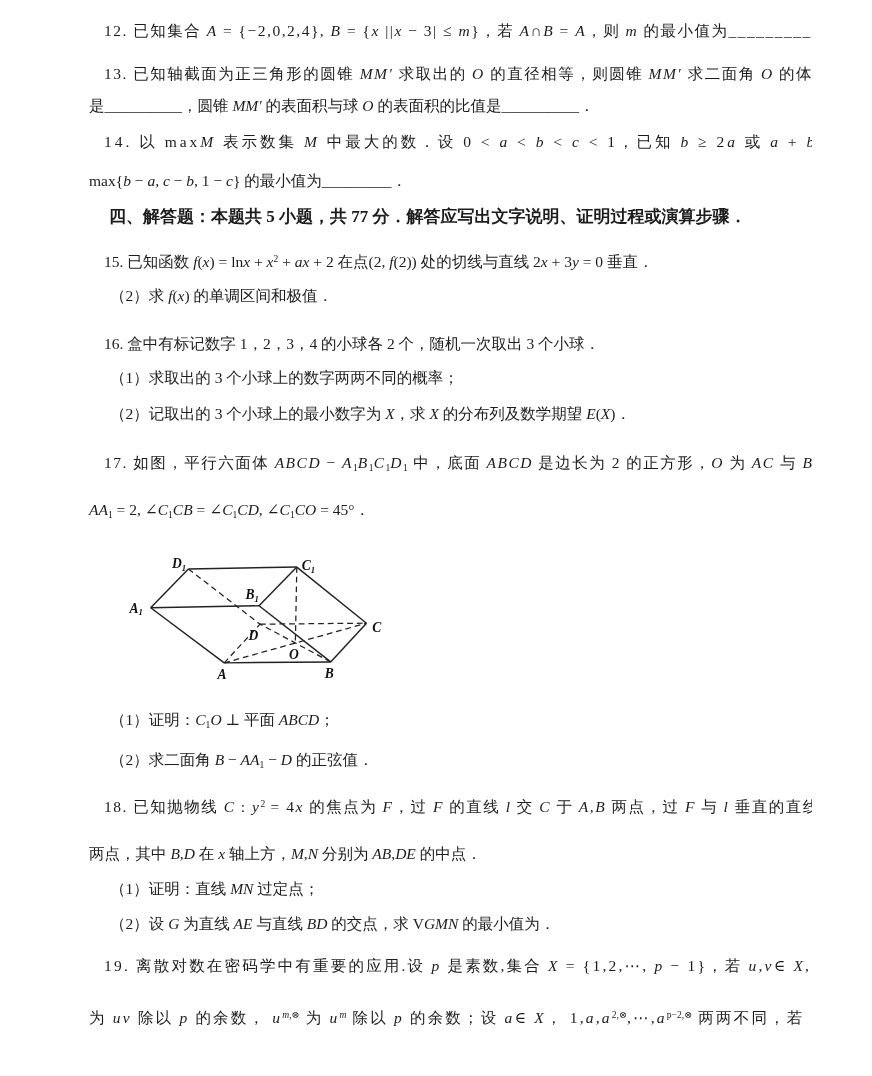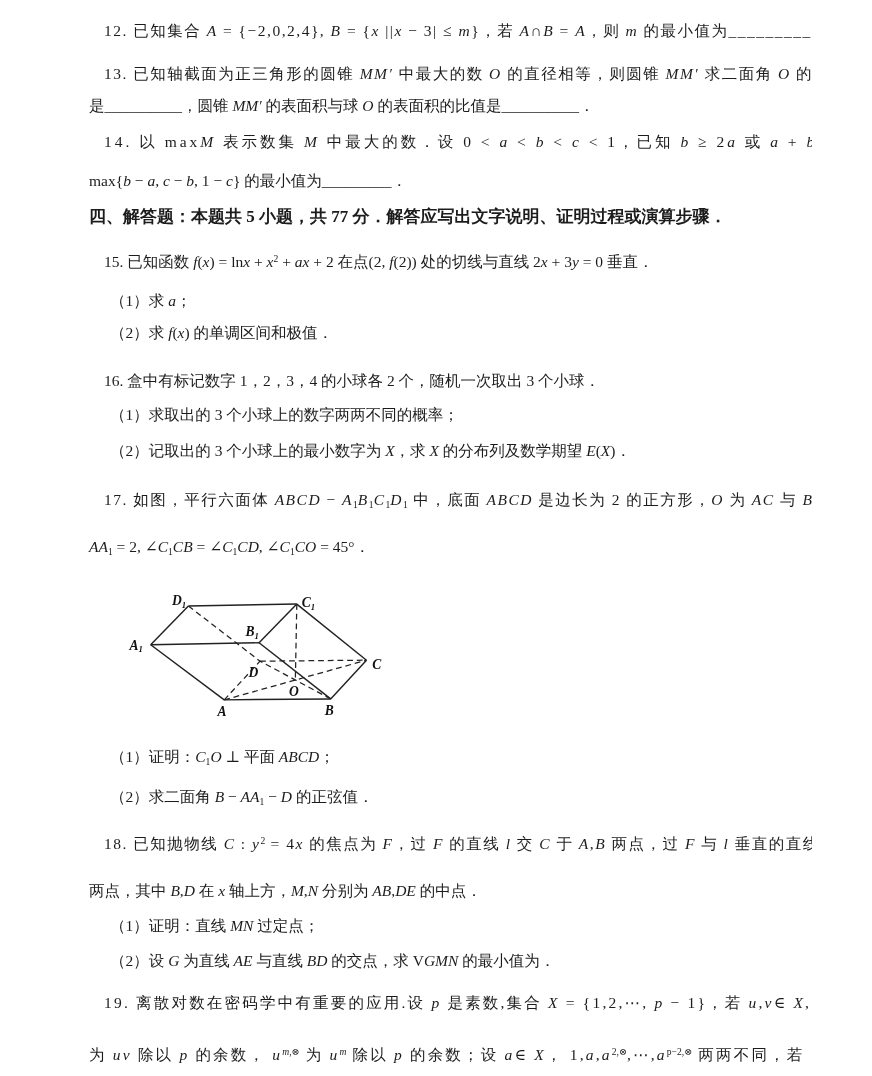--- a/index.html
+++ b/index.html
@@ -7,51 +7,50 @@
     width:872px;height:1076px;background:#ffffff;color:#1c1c1c;
     font-family:"Liberation Serif","DejaVu Serif",serif;font-size:15.5px;
   }
   .page{position:relative;width:812px;height:1076px;overflow:hidden;
         padding:20px 58px 0 89px;box-sizing:border-box;background:#ffffff;}
   .ln{line-height:22px;min-height:22px;white-space:nowrap;}
   .numln{padding-left:15px;}
   .qln{padding-left:21px;}
   .hdr{font-weight:bold;font-size:17px;line-height:23px;}
   .v{font-style:italic;}
-  .bd{font-weight:bold;}
+  .bd{font-weight:bold;margin-left:20px;}
   .su{font-size:62%;position:relative;top:-0.48em;letter-spacing:0;}
   .sb{font-size:62%;position:relative;top:0.28em;letter-spacing:0;}
   .js1{letter-spacing:1.5px;}
   .js2{letter-spacing:3px;}
   .js3{letter-spacing:2.2px;}
   .fig{margin:16px 0 0 22px;width:300px;height:150px;}
   .fig svg{display:block;}
   .fig text{font-size:14px;font-style:italic;font-weight:bold;
             font-family:"Liberation Serif","DejaVu Serif",serif;fill:#111111;}
   .fig .fs{font-size:9px;}
   .fig line{stroke:#222222;stroke-width:1.5;}
   .fig line.dash{stroke-dasharray:6 4;stroke-width:1.3;}
 </style>
 </head>
 <body>
 
 <div class="page">
 
   <div class="ln numln js1"><span>12. 已知集合 </span><span class="v">A</span><span> = {−2,0,2,4}, </span><span class="v">B</span><span> = {</span><span class="v">x</span><span> ||</span><span class="v">x</span><span> − 3| ≤ </span><span class="v">m</span><span>}，若 </span><span class="v">A</span><span>∩</span><span class="v">B</span><span> = </span><span class="v">A</span><span>，则 </span><span class="v">m</span><span> 的最小值为</span><span>_________</span><span>．</span></div>
 
-  <div class="ln numln js1" style="margin-top:21px"><span>13. 已知轴截面为正三角形的圆锥 </span><span class="v">MM′</span><span> 中最大的数 </span><span class="v">O</span><span> 的直径相等，则圆锥 </span><span class="v">MM′</span><span> 求二面角 </span><span class="v">O</span><span> 的体积的比值</span></div>
+  <div class="ln numln js1" style="margin-top:21px"><span>13. 已知轴截面为正三角形的圆锥 </span><span class="v">MM′</span><span> 求取出的 </span><span class="v">O</span><span> 的直径相等，则圆锥 </span><span class="v">MM′</span><span> 求二面角 </span><span class="v">O</span><span> 的体积的比值</span></div>
   <div class="ln" style="margin-top:10px"><span>是</span><span>__________</span><span>，圆锥 </span><span class="v">MM′</span><span> 的表面积与球 </span><span class="v">O</span><span> 的表面积的比值是</span><span>__________</span><span>．</span></div>
 
   <div class="ln numln js2" style="margin-top:14px"><span>14. 以 max</span><span class="v">M</span><span> 表示数集 </span><span class="v">M</span><span> 中最大的数．设 0 &lt; </span><span class="v">a</span><span> &lt; </span><span class="v">b</span><span> &lt; </span><span class="v">c</span><span> &lt; 1，已知 </span><span class="v">b</span><span> ≥ 2</span><span class="v">a</span><span> 或 </span><span class="v">a</span><span> + </span><span class="v">b</span><span> ≤ 1，则</span></div>
   <div class="ln" style="margin-top:17px"><span>max{</span><span class="v">b</span><span> − </span><span class="v">a</span><span>, </span><span class="v">c</span><span> − </span><span class="v">b</span><span>, 1 − </span><span class="v">c</span><span>} 的最小值为</span><span>_________</span><span>．</span></div>
 
   <div class="ln hdr" style="margin-top:13px"><span class="bd">四、解答题：本题共 5 小题，共 77 分．解答应写出文字说明、证明过程或演算步骤．</span></div>
 
   <div class="ln numln" style="margin-top:23px"><span>15. 已知函数 </span><span class="v">f</span><span>(</span><span class="v">x</span><span>) = ln</span><span class="v">x</span><span> + </span><span class="v">x</span><span class="su">2</span><span> + </span><span class="v">ax</span><span> + 2 在点(2, </span><span class="v">f</span><span>(2)) 处的切线与直线 2</span><span class="v">x</span><span> + 3</span><span class="v">y</span><span> = 0 垂直．</span></div>
-  <div class="ln qln" style="margin-top:15px"><span>（1）求 </span><span class="v">a</span><span>；</span></div>
   <div class="ln qln" style="margin-top:10px"><span>（2）求 </span><span class="v">f</span><span>(</span><span class="v">x</span><span>) 的单调区间和极值．</span></div>
 
   <div class="ln numln" style="margin-top:26px"><span>16. 盒中有标记数字 1，2，3，4 的小球各 2 个，随机一次取出 3 个小球．</span></div>
   <div class="ln qln" style="margin-top:12px"><span>（1）求取出的 3 个小球上的数字两两不同的概率；</span></div>
   <div class="ln qln" style="margin-top:14px"><span>（2）记取出的 3 个小球上的最小数字为 </span><span class="v">X</span><span>，求 </span><span class="v">X</span><span> 的分布列及数学期望 </span><span class="v">E</span><span>(</span><span class="v">X</span><span>)．</span></div>
 
   <div class="ln numln js1" style="margin-top:27px"><span>17. 如图，平行六面体 </span><span class="v">ABCD</span><span> − </span><span class="v">A</span><span class="sb">1</span><span class="v">B</span><span class="sb">1</span><span class="v">C</span><span class="sb">1</span><span class="v">D</span><span class="sb">1</span><span> 中，底面 </span><span class="v">ABCD</span><span> 是边长为 2 的正方形，</span><span class="v">O</span><span> 为 </span><span class="v">AC</span><span> 与 </span><span class="v">BD</span><span> 的交点，</span></div>
   <div class="ln" style="margin-top:23px"><span class="v">AA</span><span class="sb">1</span><span> = 2, ∠</span><span class="v">C</span><span class="sb">1</span><span class="v">CB</span><span> = ∠</span><span class="v">C</span><span class="sb">1</span><span class="v">CD</span><span>, ∠</span><span class="v">C</span><span class="sb">1</span><span class="v">CO</span><span> = 45°．</span></div>
 
   <div class="fig">

